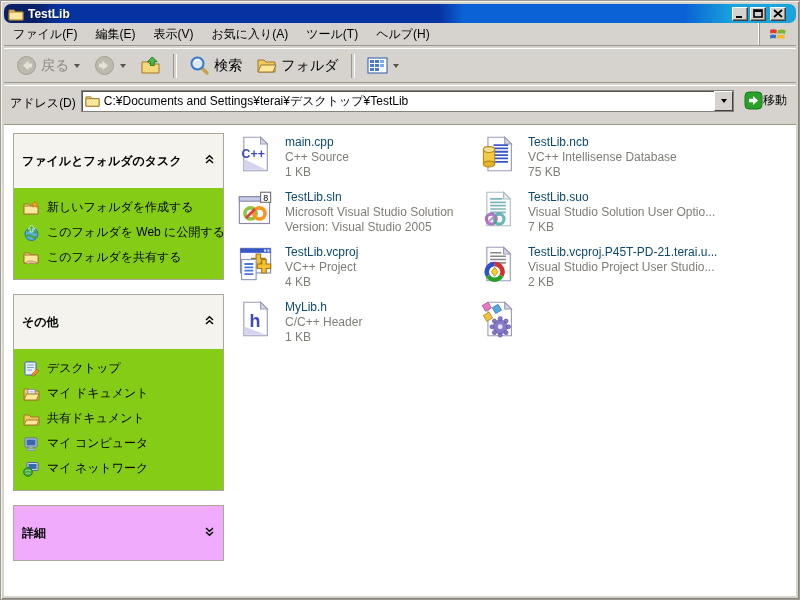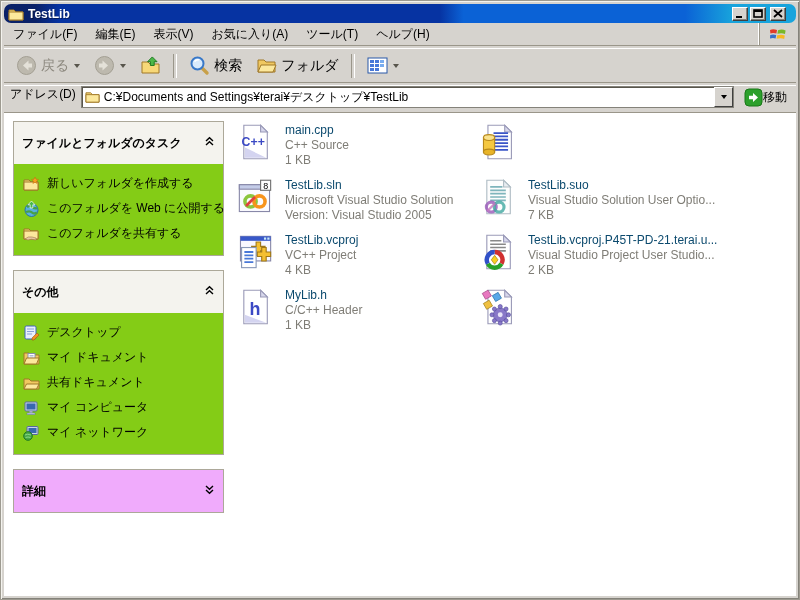--- a/index.html
+++ b/index.html
@@ -30,38 +30,38 @@
   
   .toolbar{height:33px;flex:0 0 33px;display:flex;align-items:center;background:#D6D3CE;padding-left:6px;gap:2px;}
   .tbtn{display:flex;align-items:center;gap:4px;padding:3px 5px;border:1px solid transparent;white-space:nowrap;}
   .tbtn svg{width:21px;height:21px;}
   .tbtn .lbl{font-size:14px;}
   .tbtn.disabled .lbl{color:#8e8a80;}
   .dd-arrow{width:0;height:0;border-left:3px solid transparent;border-right:3px solid transparent;
             border-top:4px solid #58554c;margin-left:1px;}
   .vsep{width:2px;height:24px;border-left:1px solid #9a968a;border-right:1px solid #fff;margin:0 4px;}
   
-  .addressbar{height:26px;flex:0 0 26px;display:flex;align-items:flex-start;background:#D6D3CE;
-              padding:0 4px 0 6px;gap:5px;}
+  .addressbar{height:26px;flex:0 0 26px;display:flex;align-items:flex-end;background:#D6D3CE;
+              padding:0 4px 12px 6px;gap:5px;}
   .addr-label{white-space:nowrap;}
   .addr-combo{flex:1;height:20px;background:#fff;display:flex;align-items:center;
               border:1px solid #84827A;box-shadow:inset 1px 1px 0 #58554c;padding-left:3px;}
   .addr-combo svg{width:15px;height:14px;margin-right:4px;flex:0 0 15px;}
   .addr-value{flex:1;white-space:nowrap;overflow:hidden;}
   .combo-btn{width:17px;height:18px;background:#D6D3CE;border:1px solid;
              border-color:#fff #404040 #404040 #fff;display:flex;align-items:center;justify-content:center;margin-right:0px;}
   .combo-btn .dd-arrow{border-top-color:#000;margin:0;}
   .go-btn{display:flex;align-items:center;padding:2px 5px;white-space:nowrap;}
   .go-btn svg{width:19px;height:19px;}
   
   .content{flex:1;background:#fff;position:relative;border-top:1px solid #9a968a;overflow:hidden;}
   .tasks{position:absolute;left:9px;top:8px;width:211px;}
   .panel{border:1px solid #ACA899;margin-bottom:14px;background:#fff;}
   .panel-header{height:22px;display:flex;align-items:center;justify-content:space-between;
-                padding:10px 8px;font-weight:bold;background:#F4F3EE;}
+                padding:16px 8px;font-weight:bold;background:#F4F3EE;}
   .panel-header.collapsed{background:#f0abfc;font-family:Liberation Serif, serif;}
   .panel.headeronly{background:#D6D3CE;}
   .chev svg{width:11px;height:11px;}
   .panel-body{padding:7px 6px 9px 9px;background:#84cc16;}
   .task-item{display:flex;align-items:center;gap:7px;padding:4px 0;}
   .task-item svg{width:17px;height:16px;flex:0 0 17px;}
   .task-label{white-space:nowrap;}
   
   .filegrid{position:absolute;left:233px;top:10px;right:8px;display:grid;
             grid-template-columns:243px auto;grid-auto-rows:55px;}
@@ -332,20 +332,25 @@
         <span class="tile-icon">
           <svg viewBox="0 0 32 34">
             <path d="M7 2h15l6 6v24H7z" fill="#fff" stroke="#9A9AB8"></path>
               <path d="M22 2v6h6z" fill="#D8D8EC" stroke="#9A9AB8"></path>
             <path d="M12 9h13M12 12h13M12 15h13M12 18h13M12 21h13M12 24h13" stroke="#3A55C8" stroke-width="1.6"></path>
             <rect x="3" y="13" width="10" height="13" fill="#F5C842" stroke="#B8891C"></rect>
             <ellipse cx="8" cy="13" rx="5" ry="2.6" fill="#FAE28C" stroke="#B8891C"></ellipse>
             <ellipse cx="8" cy="26" rx="5" ry="2.6" fill="#E8B428" stroke="#B8891C"></ellipse>
           </svg>
         </span>
+        <div class="tile-text">
+          <div class="f-name">TestLib.ncb</div>
+          <div class="f-meta">VC++ Intellisense Database</div>
+          <div class="f-meta">75 KB</div>
+        </div>
       </div>
 
       <div class="tile">
         <span class="tile-icon">
           <svg viewBox="0 0 32 34">
             <rect x="2" y="6" width="27" height="24" fill="#FBFBFF" stroke="#8888A8"></rect>
             <rect x="2" y="6" width="27" height="4" fill="#C4CCE8" stroke="#8888A8"></rect>
             <rect x="21" y="2" width="9" height="9" fill="#fff" stroke="#707070"></rect>
             <text x="23.5" y="9.5" font-size="8" fill="#000" font-family="Liberation Sans,sans-serif">8</text>
             <circle cx="12" cy="21" r="5" fill="none" stroke="#8CC63F" stroke-width="3.2"></circle>

